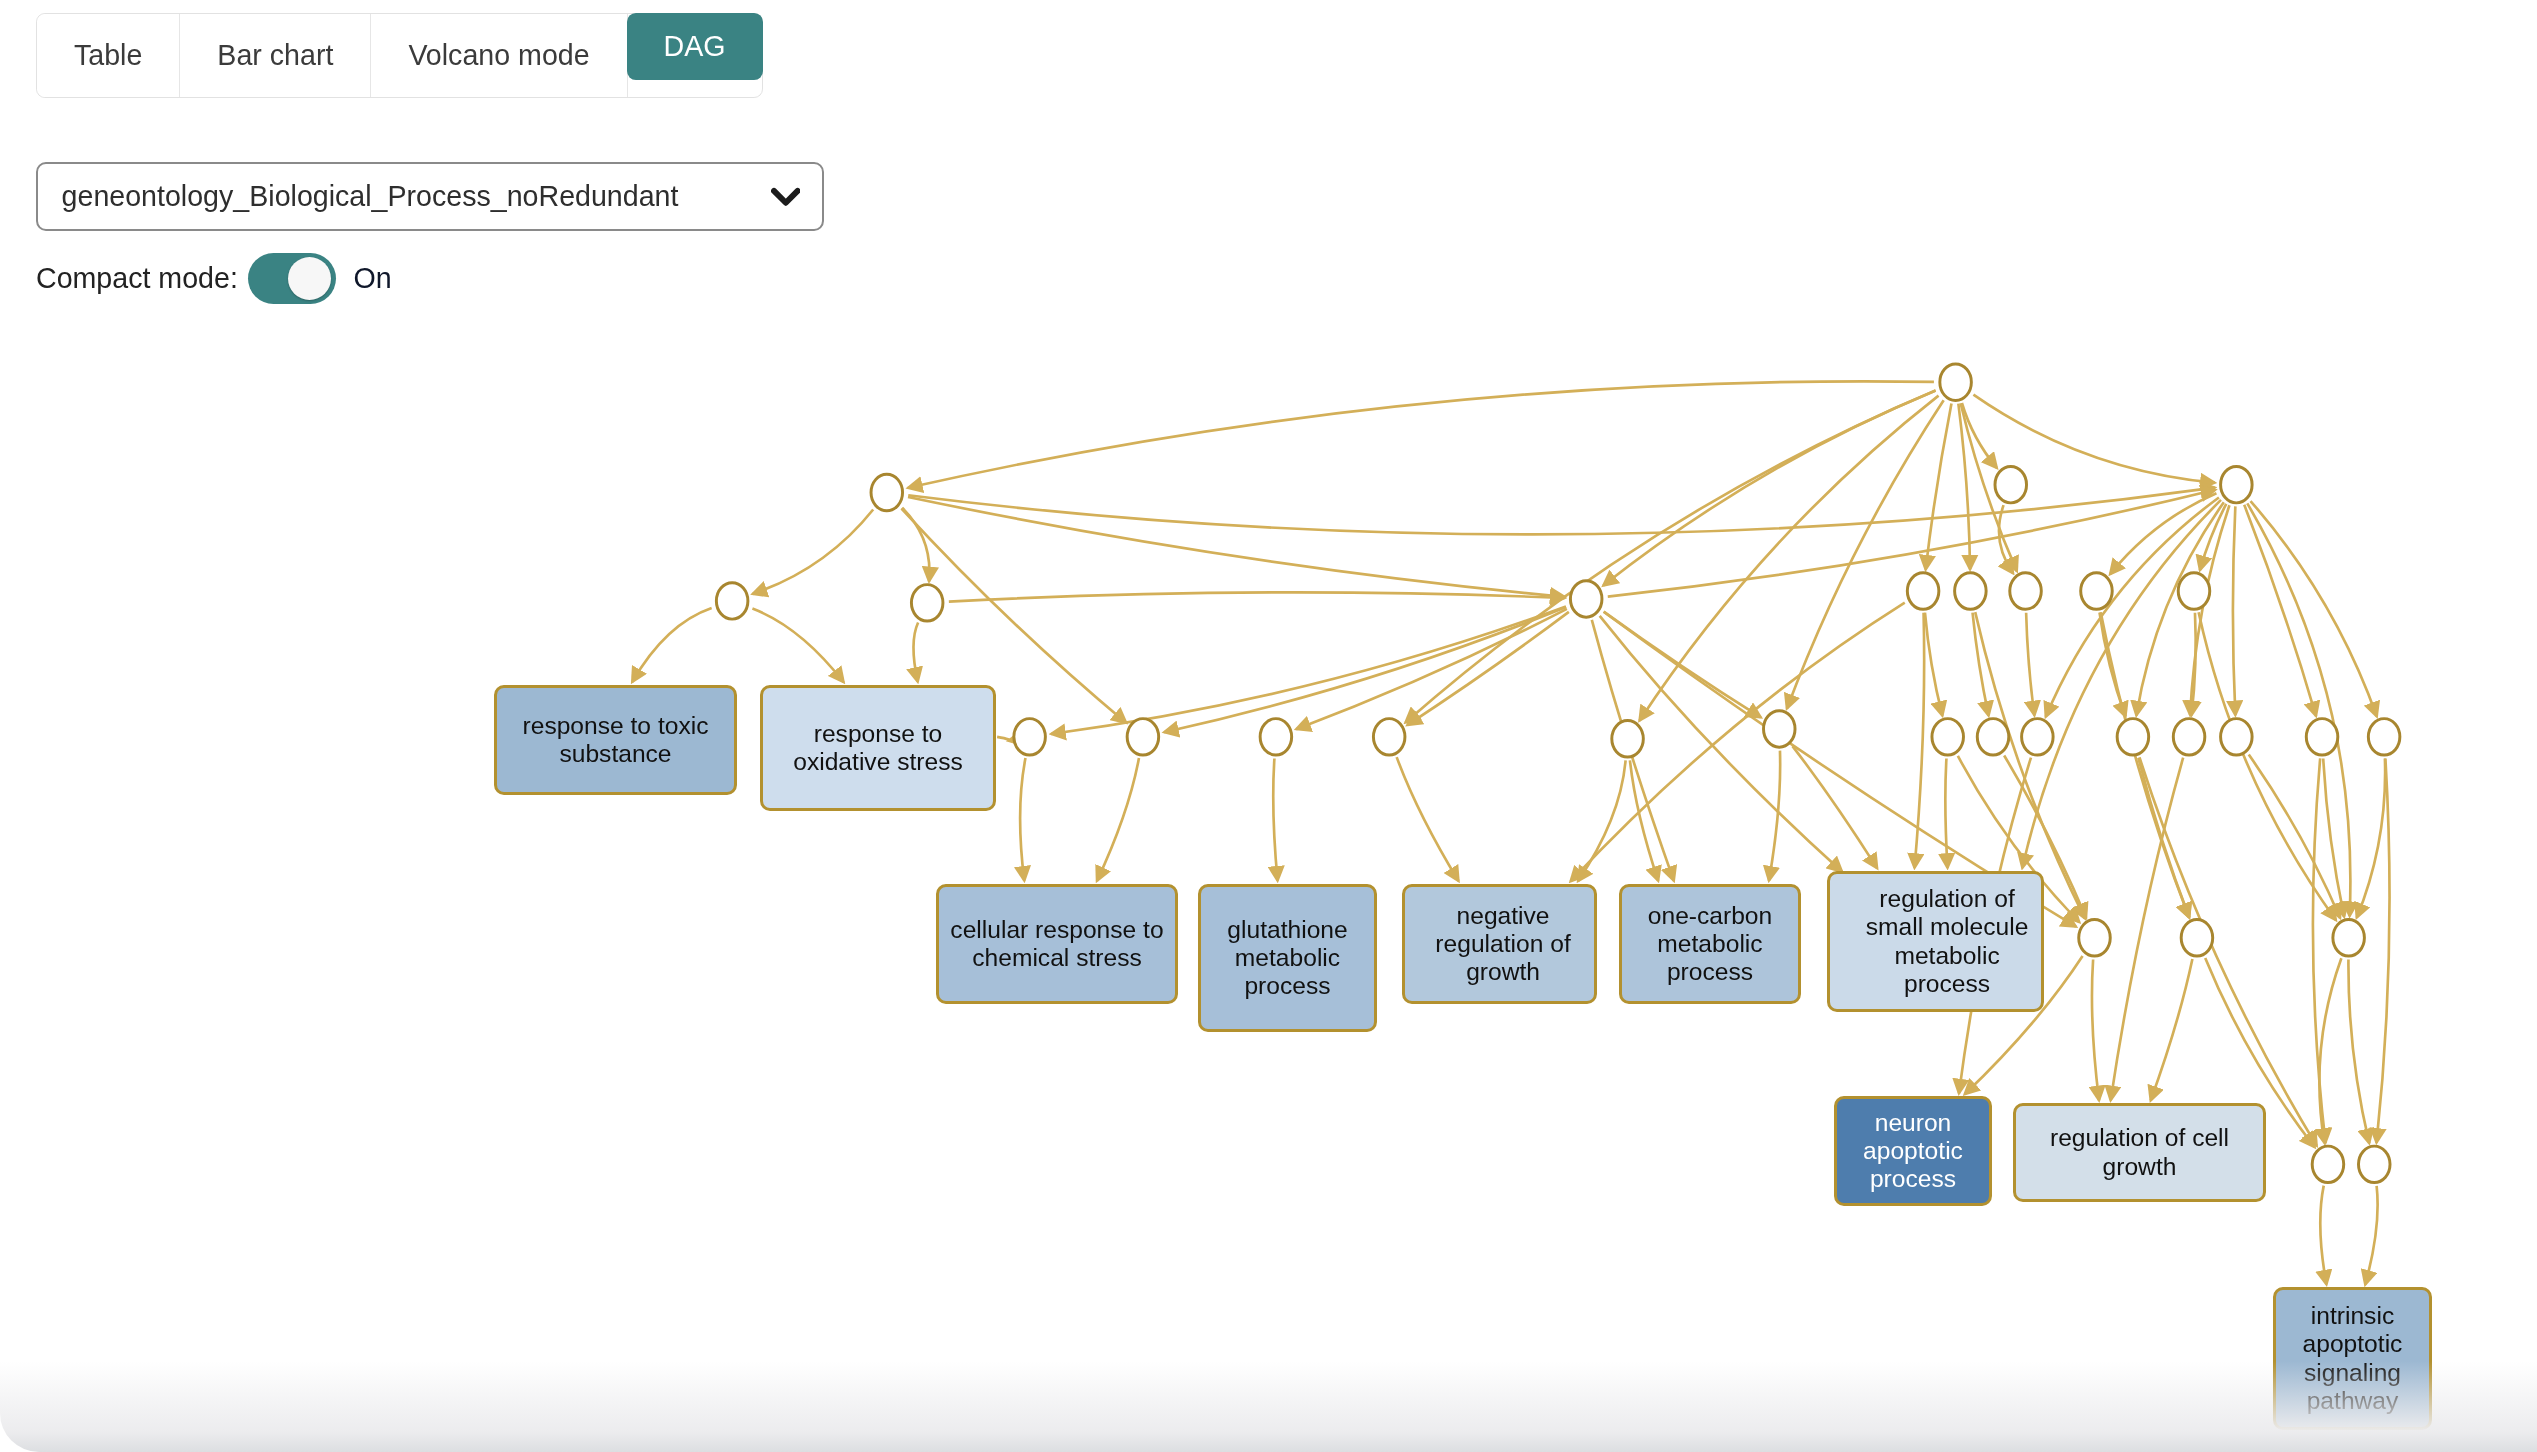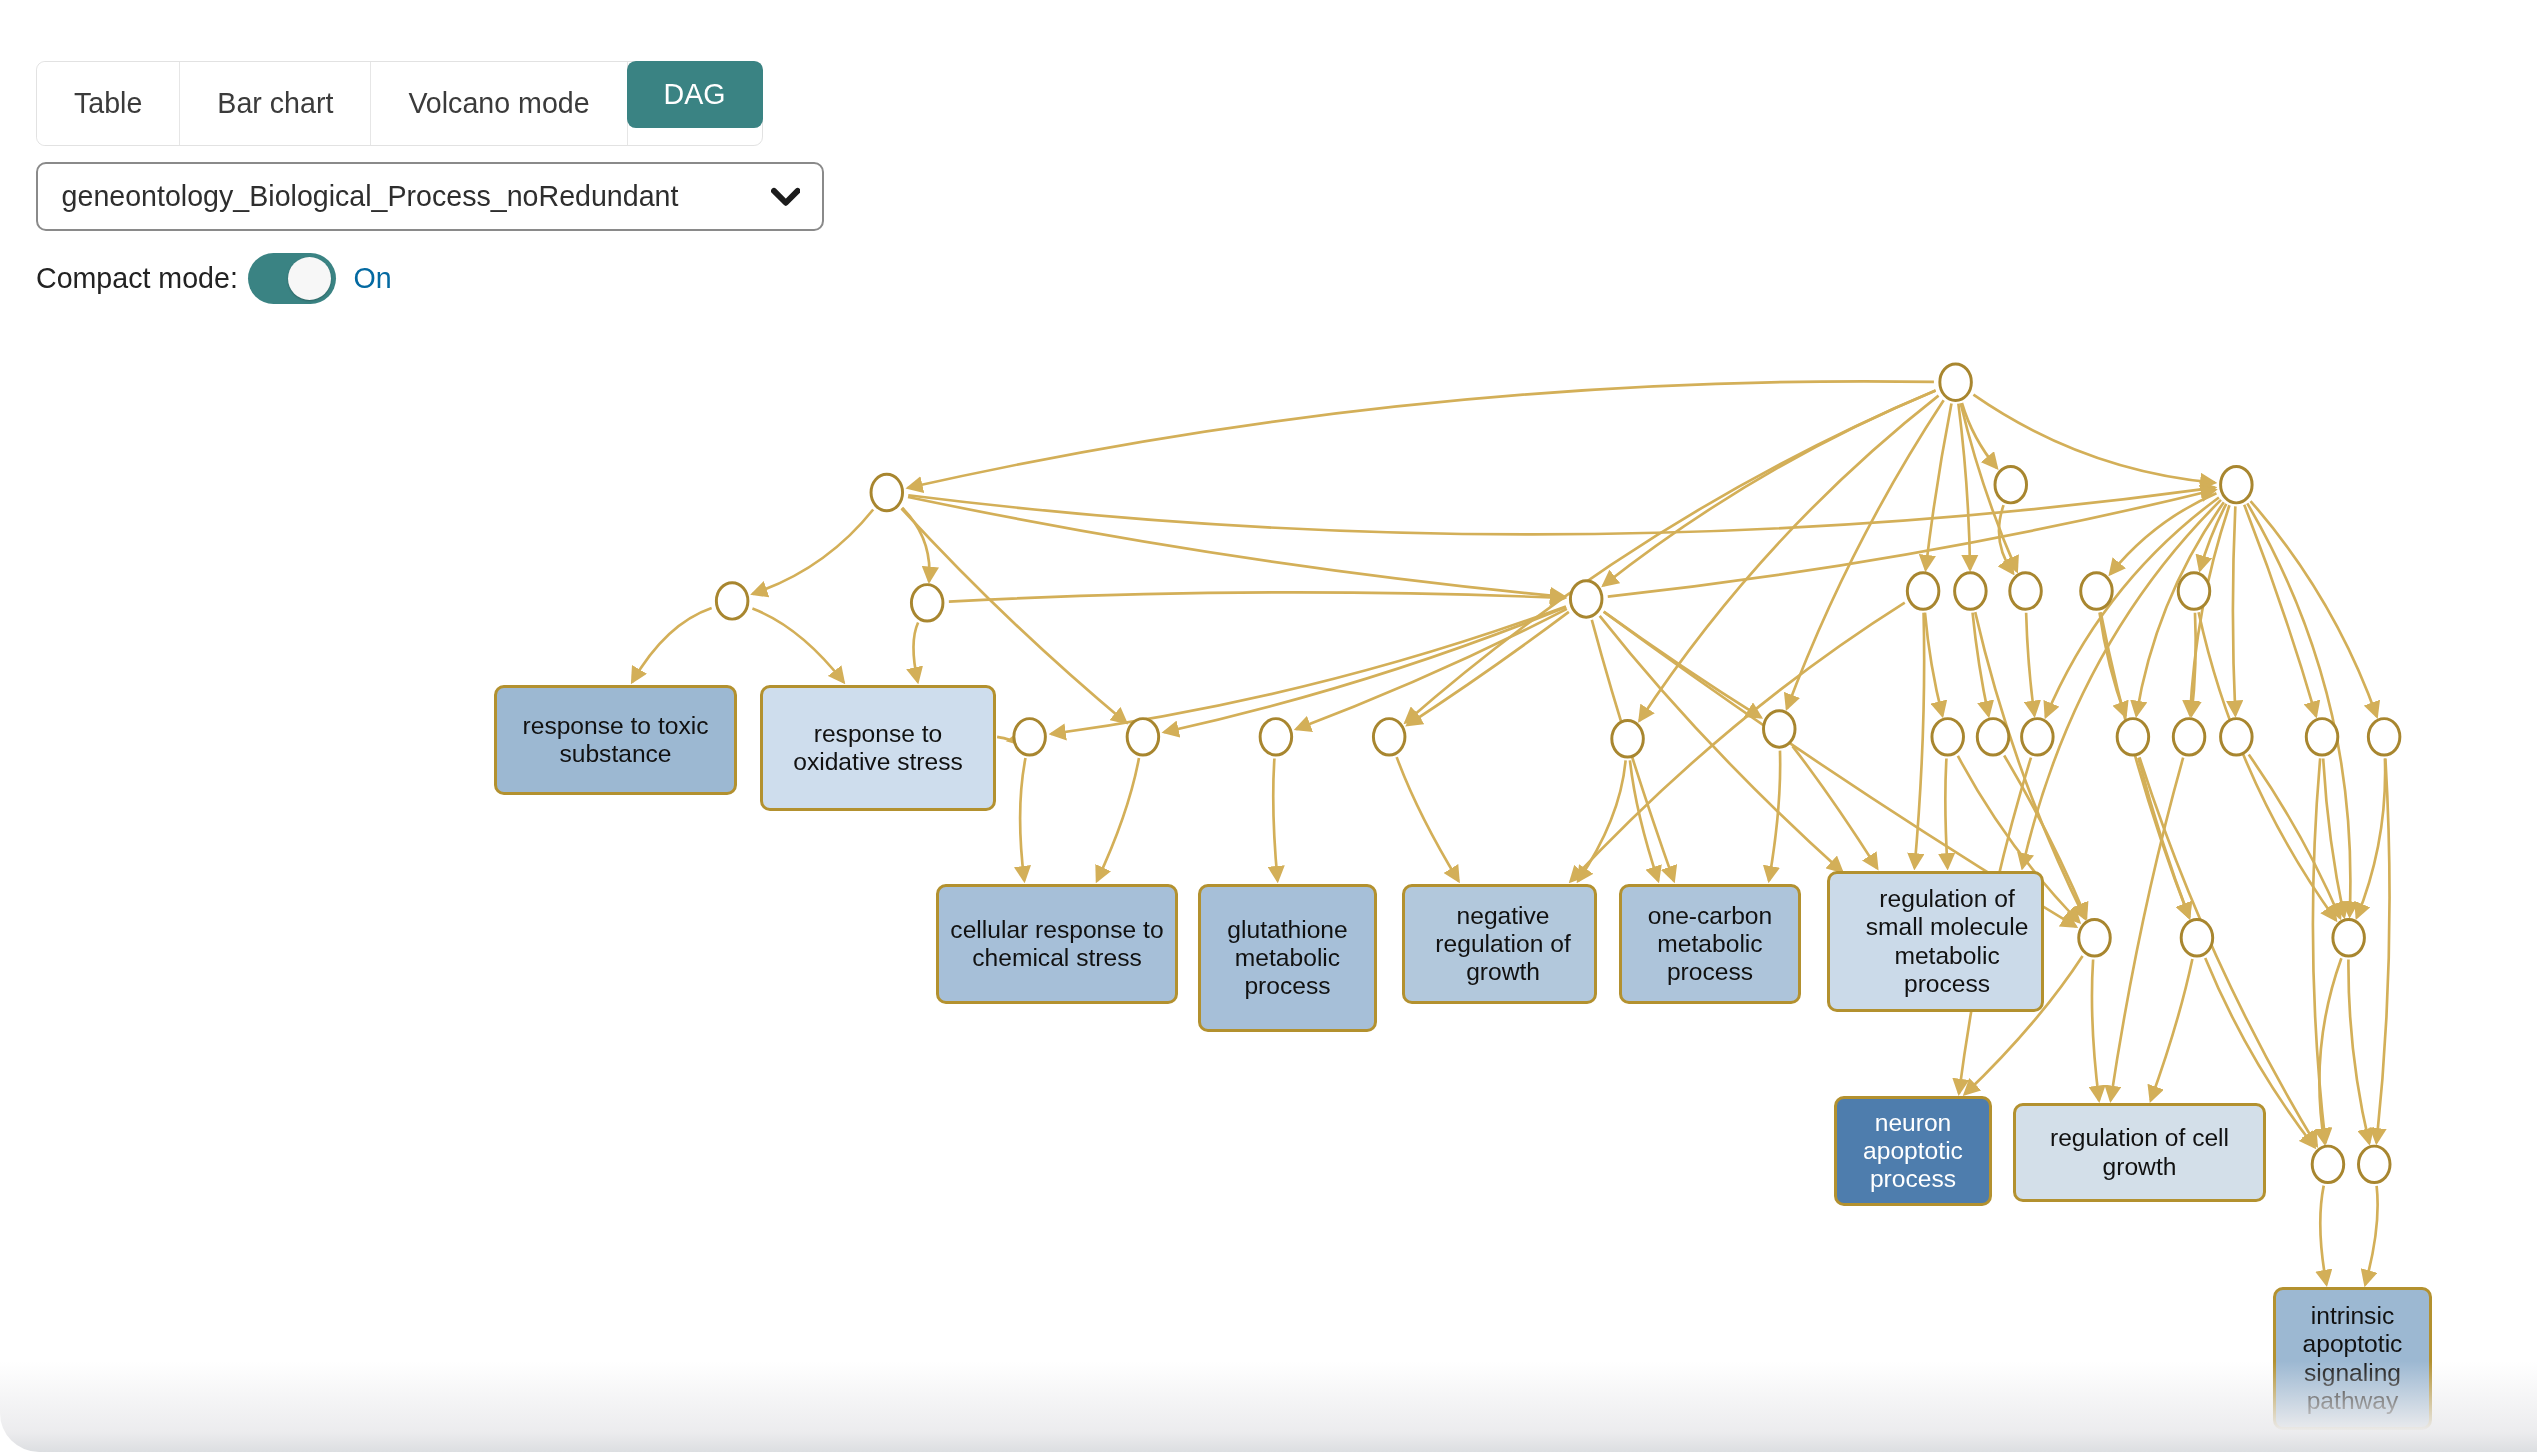--- a/index.html
+++ b/index.html
@@ -5,21 +5,21 @@
   html,body{margin:0;padding:0;}
   body{
     width:2538px;height:1452px;overflow:hidden;background:#ffffff;
     font-family:"Liberation Sans", sans-serif;position:relative;
   }
   #app{position:absolute;inset:0;}
 
   
   .tabbar{
     position:absolute;left:36px;top:12.8px;height:83px;display:flex;align-items:stretch;
-    border:1px solid #e2e2e2;border-radius:8.9px;background:#fff;margin-top:48px;
+    border:1px solid #e2e2e2;border-radius:8.9px;background:#fff;
   }
   .tab{
     display:flex;align-items:center;justify-content:center;
     font-size:28.6px;color:#3b3b3b;padding:0 37px;cursor:pointer;white-space:nowrap;
     border-right:1px solid #e6e6e6;background:#fff;
   }
   .tab:first-child{border-radius:8.9px 0 0 8.9px;}
   .tab:last-child{border-right:none;}
   .tab.active{
     color:#ffffff;border-radius:8.9px;margin:-1px;height:67px;
@@ -39,21 +39,21 @@
   .compactrow{position:absolute;left:36px;top:252px;height:53px;display:flex;align-items:center;}
   .compactrow .lbl{font-size:28.6px;color:#222;}
   .toggle{
     position:relative;width:88px;height:51px;border-radius:25.6px;margin-left:9.9px;cursor:pointer;
     flex:0 0 auto;
   }
   .toggle .knob{
     position:absolute;top:3.9px;right:4.9px;width:43px;height:43px;border-radius:50%;
     background:#f7f7f7;box-shadow:0 1px 2px rgba(0,0,0,.25);
   }
-  .compactrow .state{font-size:28.6px;color:#0369a1;margin-left:17.7px;}
+  .compactrow .state{font-size:28.6px;color:#0f172a;margin-left:17.7px;}
 
   
   .dagwrap{position:absolute;inset:0;pointer-events:none;}
   .dagwrap svg{position:absolute;inset:0;}
   .dagbox{
     position:absolute;box-sizing:border-box;border:3px solid #b3912f;border-radius:9.9px;
     display:flex;align-items:center;justify-content:center;text-align:center;
     font-size:24.6px;line-height:1.14;color:#111;padding:3.9px 5.9px;pointer-events:auto;cursor:pointer;
   }
 

